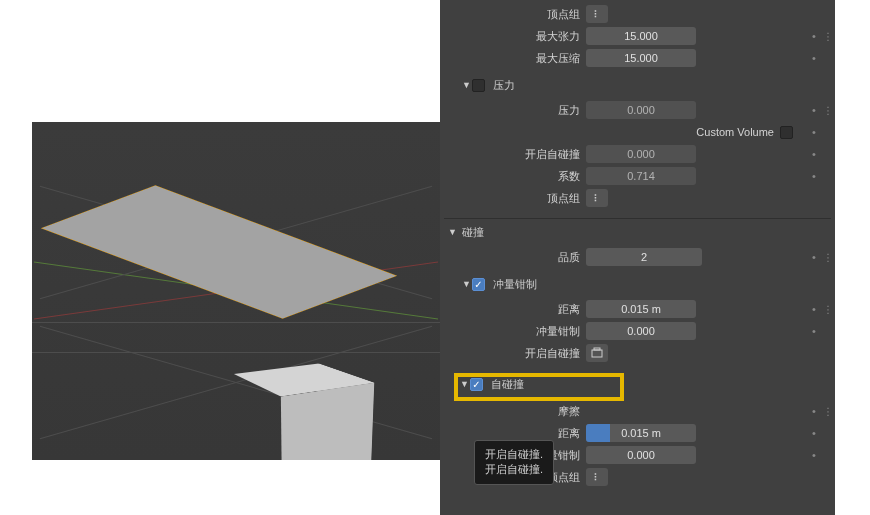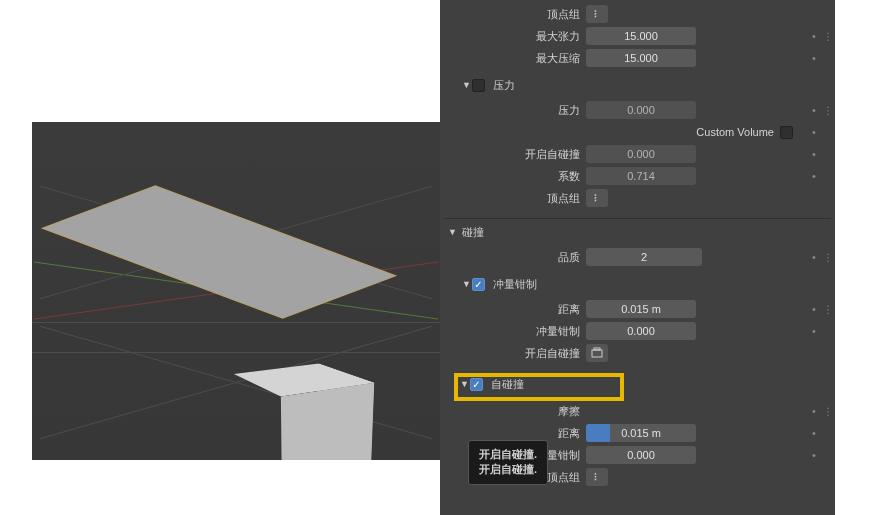--- a/index.html
+++ b/index.html
@@ -302,18 +302,18 @@
       <div class="dot-col">•</div>
       <div class="menu-col"></div>
     </div>
     <div class="row indent2">
       <div class="label">顶点组</div>
       <div class="small-btn">⠇</div>
       <div style="flex:1"></div>
     </div>
   </div>
 
-  <div class="tooltip-box" style="left:28px;top:440px;font-weight:bold;">
+  <div class="tooltip-box" style="left:34px;top:440px;">
     <div>开启自碰撞.</div>
     <div>开启自碰撞.</div>
   </div>
 
 </div>
 
 </body></html>

